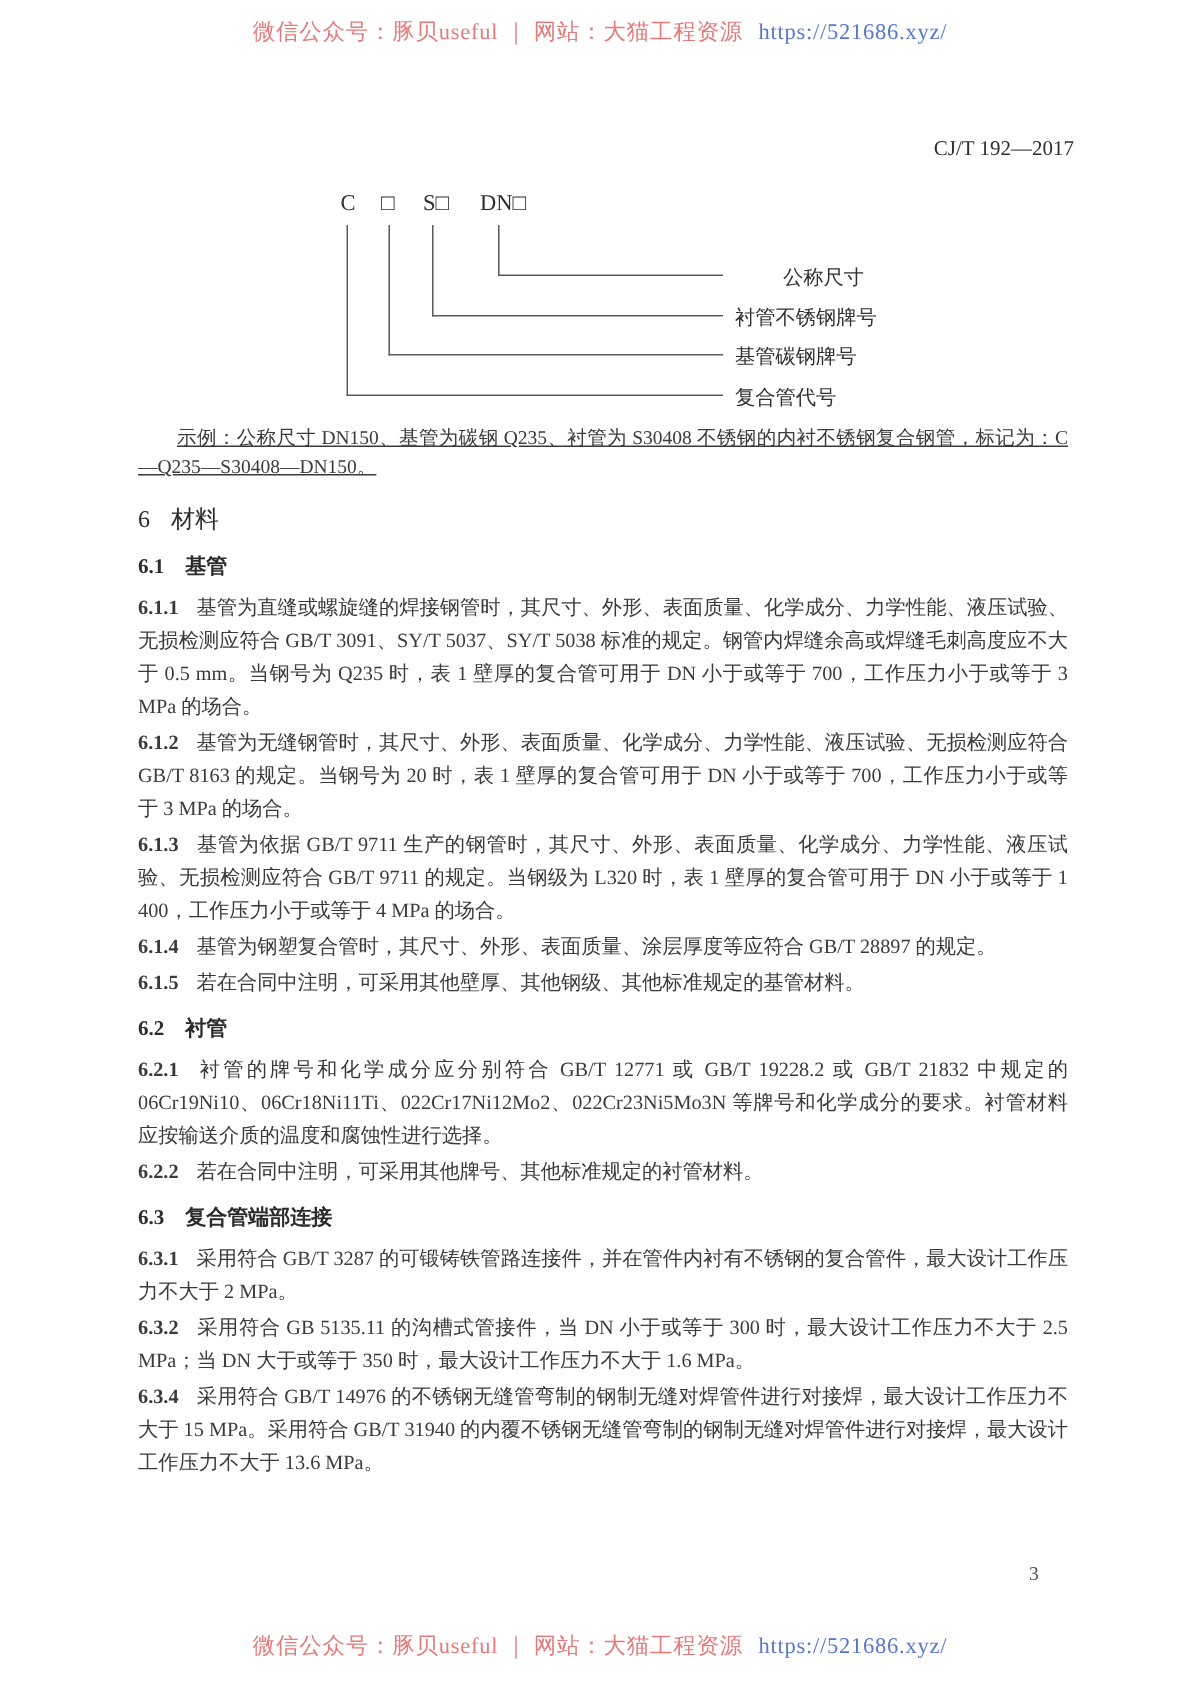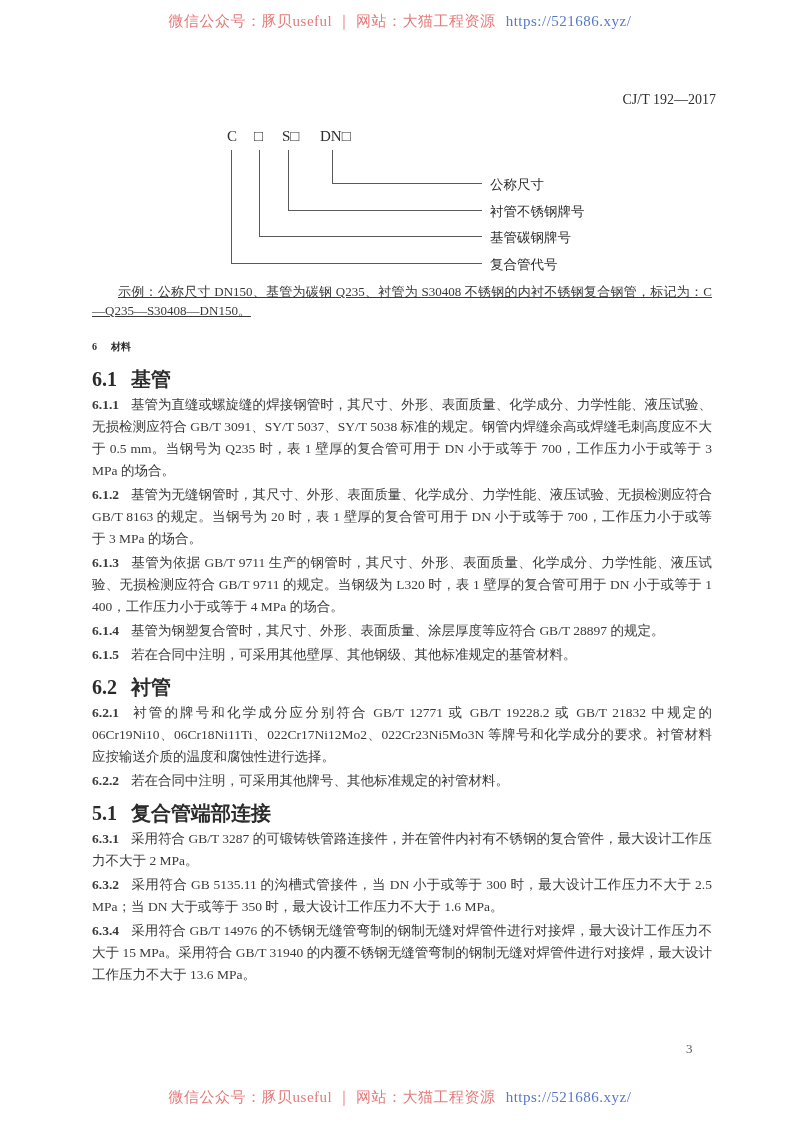--- a/index.html
+++ b/index.html
@@ -22,29 +22,29 @@
   .code-0 { left: 135px; }
   .code-1 { left: 162px; }
   .code-2 { left: 190px; }
   .code-3 { left: 228px; }
   .dline { position: absolute; top: 26px; border-left: 1px solid #5a5a5a; border-bottom: 1px solid #5a5a5a; }
   .dline-0 { left: 240px; width: 150px; height: 34px; }
   .dline-1 { left: 196px; width: 194px; height: 61px; }
   .dline-2 { left: 167px; width: 223px; height: 87px; }
   .dline-3 { left: 139px; width: 251px; height: 114px; }
   .dlabel { position: absolute; left: 398px; font-size: 13.5px; line-height: 17px; color: #2e2e2e; white-space: nowrap; }
-  .dlabel-0 { top: 52px; }
+  .dlabel-0 { top: 52px; margin-left: 32px; }
   .dlabel-1 { top: 79px; }
   .dlabel-2 { top: 105px; }
   .dlabel-3 { top: 132px; }
 
   .example { margin: 6px 0 4px; font-size: 13px; line-height: 19px; text-indent: 2em; text-align: justify; color: #3a3a3a; text-decoration: underline; }
 
-  h2.chapter { margin: 16px 0 0; font-size: 10px; font-weight: bold; line-height: 22px; color: #2b2b2b; }
-  h3.sub { margin: 10px 0 4px; font-size: 20px; font-weight: bold; line-height: 22px; color: #2b2b2b; }
+  h2.chapter { margin: 16px 0 0; font-size: 16px; font-weight: normal; line-height: 22px; color: #2b2b2b; }
+  h3.sub { margin: 10px 0 4px; font-size: 14px; font-weight: bold; line-height: 22px; color: #2b2b2b; }
   .h-num { margin-right: 14px; }
 
   p.clause { margin: 0 0 2px; font-size: 13.5px; line-height: 22px; text-align: justify; color: #3a3a3a; }
   .clause-num { font-weight: bold; margin-right: 12px; white-space: nowrap; }
 
   .page-number { position: absolute; top: 1041px; left: 686px; font-size: 13px; color: #555555; }
 </style>
 </head>
 <body>
 
@@ -107,21 +107,21 @@
     </h3>
 
     <p class="clause">
       <span class="clause-num">6.2.1</span><span>衬管的牌号和化学成分应分别符合 GB/T 12771 或 GB/T 19228.2 或 GB/T 21832 中规定的 06Cr19Ni10、06Cr18Ni11Ti、022Cr17Ni12Mo2、022Cr23Ni5Mo3N 等牌号和化学成分的要求。衬管材料应按输送介质的温度和腐蚀性进行选择。</span>
     </p>
     <p class="clause">
       <span class="clause-num">6.2.2</span><span>若在合同中注明，可采用其他牌号、其他标准规定的衬管材料。</span>
     </p>
 
     <h3 class="sub">
-      <span class="h-num">5.1</span><span>复合管端部连接</span>
+      <span class="h-num">6.3</span><span>复合管端部连接</span>
     </h3>
 
     <p class="clause">
       <span class="clause-num">6.3.1</span><span>采用符合 GB/T 3287 的可锻铸铁管路连接件，并在管件内衬有不锈钢的复合管件，最大设计工作压力不大于 2 MPa。</span>
     </p>
     <p class="clause">
       <span class="clause-num">6.3.2</span><span>采用符合 GB 5135.11 的沟槽式管接件，当 DN 小于或等于 300 时，最大设计工作压力不大于 2.5 MPa；当 DN 大于或等于 350 时，最大设计工作压力不大于 1.6 MPa。</span>
     </p>
     <p class="clause">
       <span class="clause-num">6.3.4</span><span>采用符合 GB/T 14976 的不锈钢无缝管弯制的钢制无缝对焊管件进行对接焊，最大设计工作压力不大于 15 MPa。采用符合 GB/T 31940 的内覆不锈钢无缝管弯制的钢制无缝对焊管件进行对接焊，最大设计工作压力不大于 13.6 MPa。</span>

